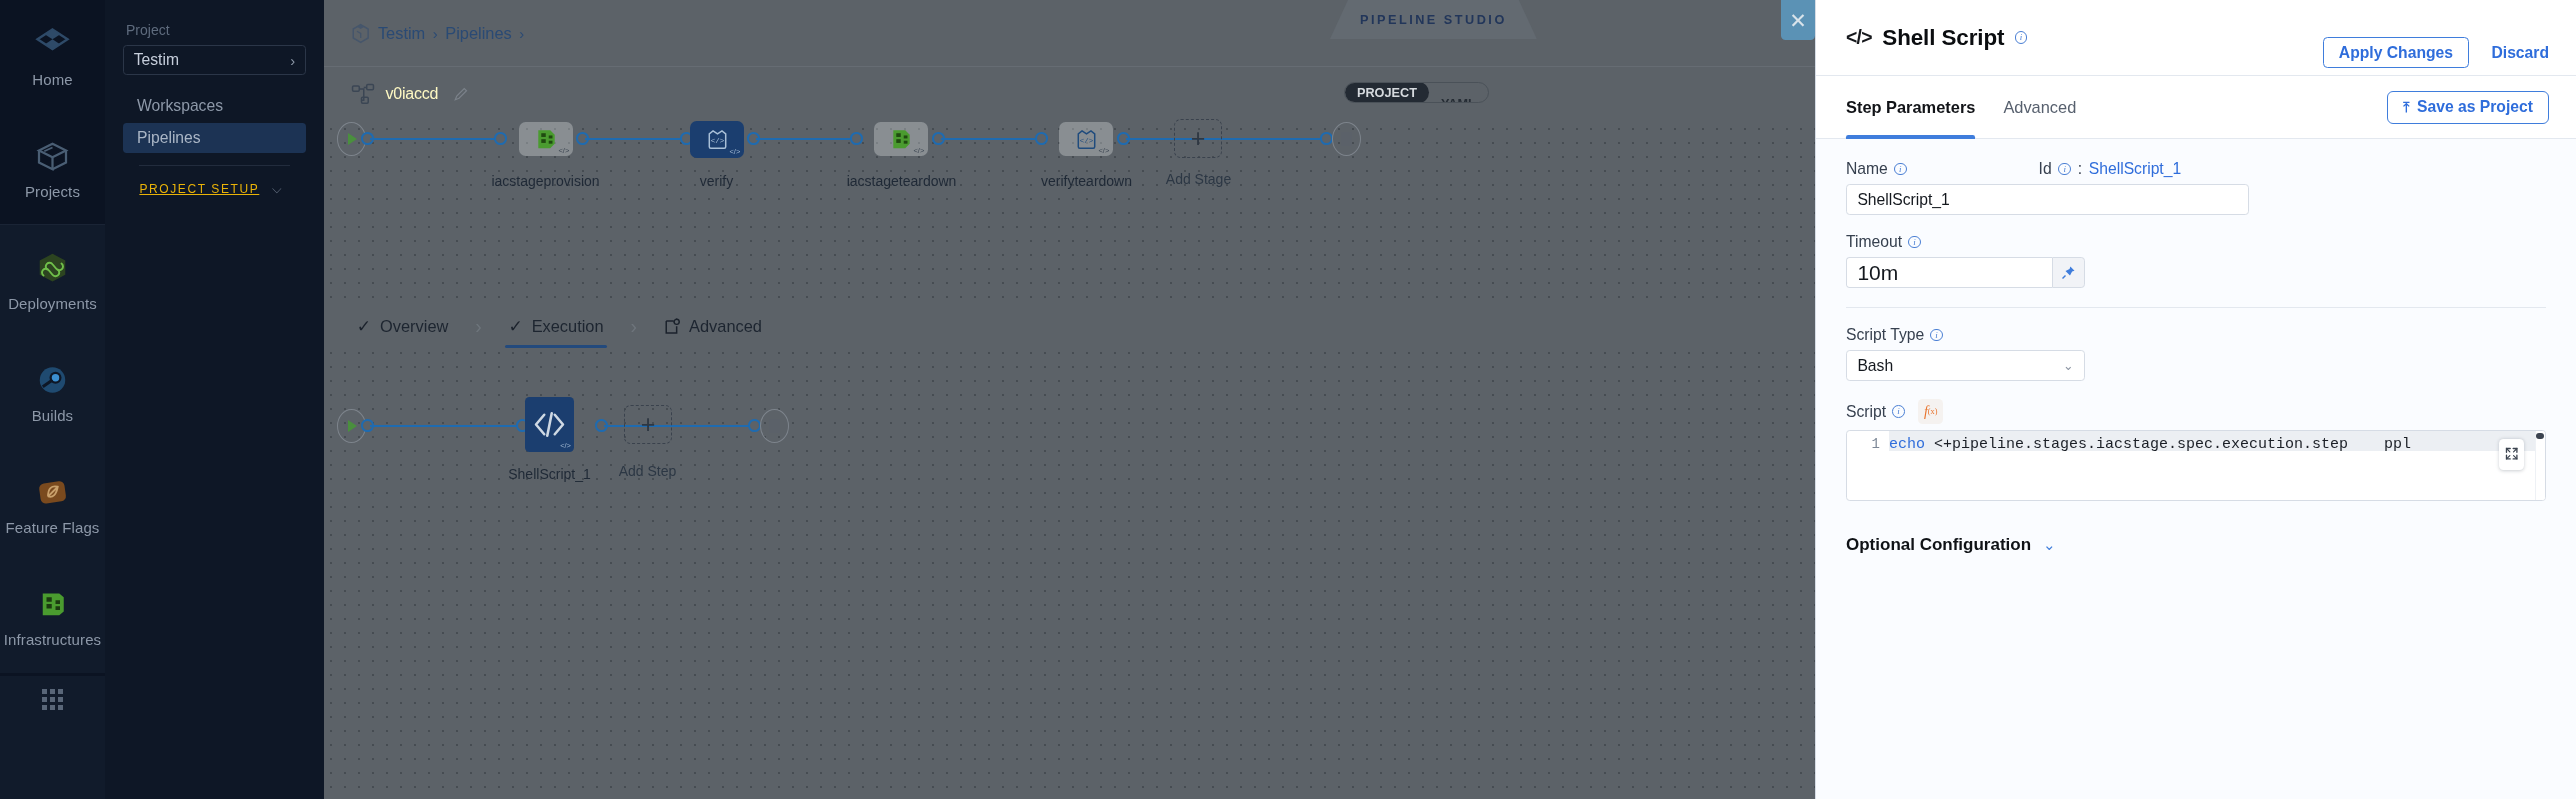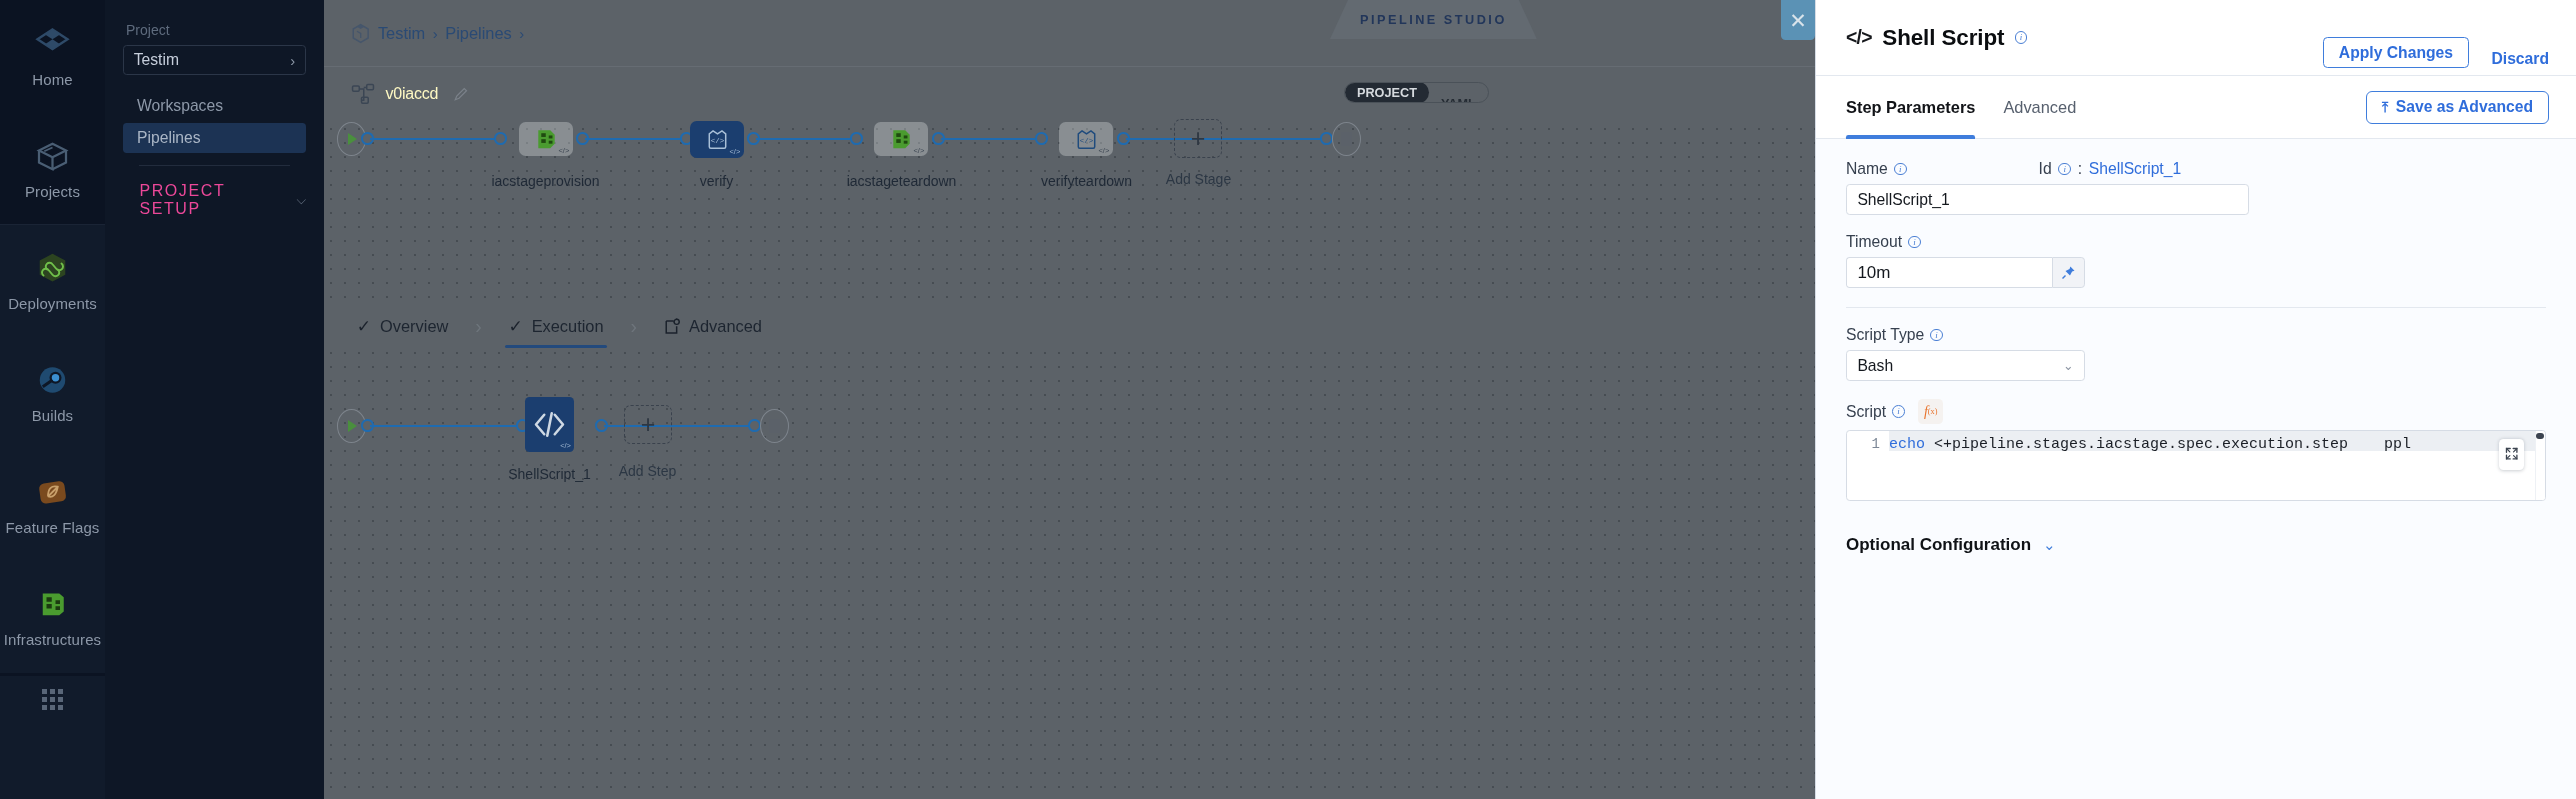--- a/index.html
+++ b/index.html
@@ -59,21 +59,21 @@
     height: 30px; display: flex; align-items: center;
     padding: 0 0 0 14px; border-radius: 3.7px; margin-bottom: 2.2px;
     font-size: 15.7px; color: #8d98a8; cursor: pointer;
   }
   .proj-nav-item.active { background: #1c3354; color: #aab6c6; }
   .proj-sep { height: 0.7px; background: #222c3d; margin: 12px 16.4px 0 16.4px; }
   .proj-setup {
     margin-top: 16.4px; padding-left: 16.4px; display: flex; align-items: center;
     gap: 12.7px; cursor: pointer;
   }
-  .proj-setup-label { font-size: 16px; letter-spacing: 1.6px; color: #ec4899; font-weight: 400; }
+  .proj-setup-label { font-size: 12px; letter-spacing: 1.6px; color: #eab308; font-weight: 400; text-decoration: underline; }
   .chev-d { color: #6d798a; font-size: 12.7px; line-height: 1; }
 
   
   .main {
     position: absolute; left: 324px; top: 0; right: 0; height: 799px;
     background: #5c6268;
   }
   .breadcrumb-bar {
     height: 66px; display: flex; align-items: center; padding-left: 27px; gap: 7.5px;
     position: relative;
@@ -188,21 +188,21 @@
   }
   .panel-title { display:flex; align-items:center; gap: 10.4px; }
   .code-glyph { font-size: 19.4px; color: #16181c; font-weight: 700; letter-spacing: -0.7px; }
   .panel-title h1 { font-size: 22.4px; font-weight: 700; color: #0b0d10; letter-spacing: -0.1px; }
   .info-i {
     display:inline-flex; align-items:center; justify-content:center;
     width: 12.7px; height: 12.7px; border-radius: 50%; border: 1px solid #4a7fd4;
     color:#4a7fd4; font-size: 9px; font-style: italic; font-family: "Liberation Serif", serif;
     line-height: 1; cursor: pointer; flex: none;
   }
-  .panel-head-actions { margin-left: auto; display: flex; align-items: flex-end; gap: 22.4px; margin-top: 30px; }
+  .panel-head-actions { margin-left: auto; display: flex; align-items: center; gap: 22.4px; margin-top: 30px; }
   .btn-outline {
     height: 31px; padding: 0 15px; border: 1.2px solid #3f7ddc; border-radius: 4.5px;
     background: #fff; color: #2f6ddb; font-size: 15.7px; font-weight: 600;
     display:flex; align-items:center; cursor: pointer;
   }
   .btn-text { color: #2f6ddb; font-size: 15.7px; font-weight: 700; cursor: pointer; }
 
   .panel-tabs {
     height: 63px; background: #ffffff; display: flex; align-items: center;
     padding: 0 27px 0 30px; border-bottom: 0.7px solid #e3e8ef; position: relative;
@@ -231,21 +231,21 @@
   .txt-input {
     margin-top: 6px; height: 31px; width: 403px; background: #fff;
     border: 0.7px solid #d6dce5; border-radius: 3.7px; display: flex; align-items: center;
     padding: 0 10.4px; font-size: 15.7px; color: #14181e; cursor: text;
   }
   .fld { margin-bottom: 18px; }
   .timeout-wrap { margin-top: 6px; display: flex; width: 239px; height: 31px; }
   .timeout-input {
     flex: 1; background:#fff; border: 0.7px solid #d6dce5; border-right: none;
     border-radius: 3.7px 0 0 3.7px; display:flex; align-items:center; padding: 0 10.4px;
-    font-size: 17px; color: #14181e; cursor: text;
+    font-size: 21px; color: #14181e; cursor: text;
   }
   .pin-btn {
     width: 33px; background: #f1f3f7; border: 0.7px solid #d6dce5; border-radius: 0 3.7px 3.7px 0;
     display:flex; align-items:center; justify-content:center; cursor: pointer;
   }
   .hr { height: 0.7px; background: #e3e8ef; margin: 19.4px 0 18px 0; }
   .select-box {
     margin-top: 6px; height: 31px; width: 239px; background:#fff;
     border: 0.7px solid #d6dce5; border-radius: 3.7px; display:flex; align-items:center;
     justify-content: space-between; padding: 0 10.4px; font-size: 15.7px; color: #14181e; cursor: pointer;
@@ -588,21 +588,21 @@
         <div class="btn-outline">Apply Changes</div>
         <div class="btn-text">Discard</div>
       </div>
     </div>
 
     <div class="panel-tabs">
       <div class="ptab active">Step Parameters</div>
       <div class="ptab">Advanced</div>
       <div class="save-tpl">
         <span class="up-ico">⤒</span>
-        <span>Save as Advanced</span>
+        <span>Save as Project</span>
       </div>
     </div>
 
     <div class="panel-body">
 
       <div class="fld">
         <div class="row-name">
           <span class="fld-label">
             <span>Name</span>
             <span class="info-i">i</span>

